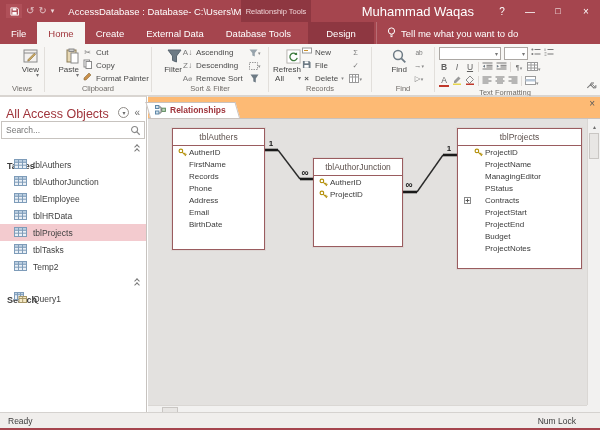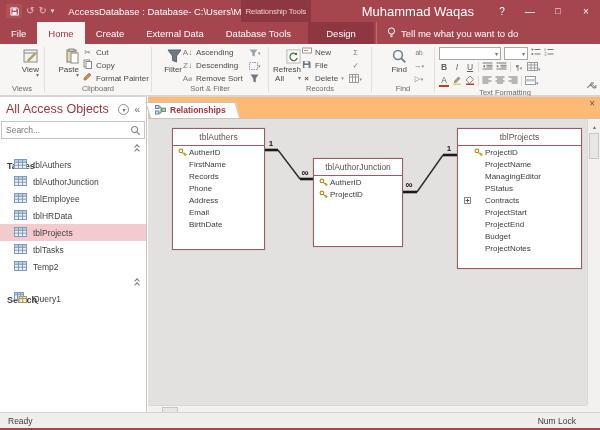--- a/index.html
+++ b/index.html
@@ -44,21 +44,21 @@
   .combo { height:13px; background:#fff; border:1px solid #ABA7A3; display:flex; align-items:center; justify-content:flex-end; padding-right:2px; }
   .combo .cdd { font-size:6px; color:#777; }
   .tf-row { display:flex; align-items:center; gap:3px; height:14px; font-size:8.5px; color:#5f5f5f; }
   .tfbtn { min-width:10px; text-align:center; }
   .vline { width:1px; height:10px; background:#DDD9D5; }
   .collapse-zone { flex:1; display:flex; align-items:flex-end; justify-content:flex-end; padding:0 7px 5px 0; }
   .chev-up { width:5px; height:5px; border-left:1.4px solid #777; border-top:1.4px solid #777; transform:rotate(45deg); }
 
   
   .navpane { position:absolute; left:0; top:96px; width:147px; height:316px; background:#fff; border-right:1px solid #C7C3BF; border-top:1px solid #D9D5D1; }
-  .nav-header { height:24px; display:flex; align-items:center; padding:0 6px; }
+  .nav-header { height:24px; display:flex; padding:10px 6px; }
   .nav-title { color:#A0353C; font-size:12.5px; white-space:nowrap; flex:1; }
   .nav-circle { width:11px; height:11px; border:1px solid #908C88; border-radius:50%; display:flex; align-items:center; justify-content:center; font-size:6px; color:#6a6a6a; margin-right:5px; }
   .nav-collapse { font-size:10px; color:#6a6a6a; }
   .searchrow { margin:0 1px; height:18px; border:1px solid #C7C3BF; display:flex; align-items:center; }
   .searchrow input { flex:1; border:none; outline:none; font-size:8.5px; color:#555; padding-left:4px; font-family:inherit; background:transparent; }
   .nav-list { padding-top:2px; }
   .nav-group-header { height:15px; display:flex; align-items:center; padding:0 7px; font-size:9px; font-weight:bold; color:#3c3c3c; }
   .nav-group-header .glabel { flex:1;margin-top:34px; }
   .dbl-chev { display:flex; flex-direction:column; gap:-1px; }
   .chev-s { width:4px; height:4px; border-left:1px solid #777; border-top:1px solid #777; transform:rotate(45deg); }

